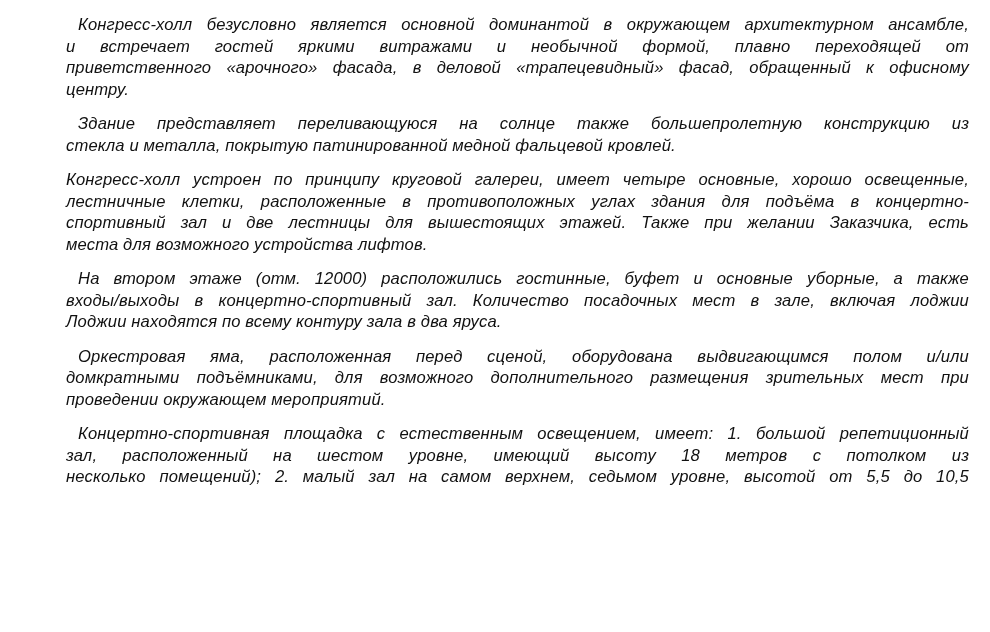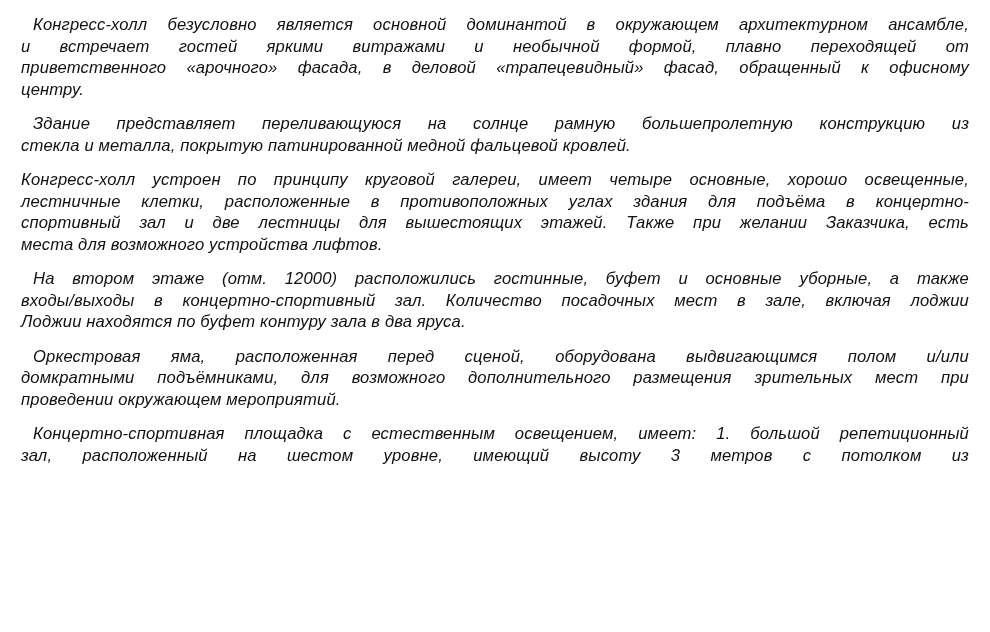--- a/index.html
+++ b/index.html
@@ -27,20 +27,21 @@
     .para {
       margin: 0 0 13px 0;
     }
     .line {
       display: block;
       height: 21.5px;
       line-height: 21.5px;
       white-space: nowrap;
       text-align: justify;
       text-align-last: justify;
+      margin-left: 45px;
     }
     .line.last {
       text-align-last: left;
     }
     .line.indent {
       padding-left: 12px;
     }
   </style>
 </head>
 <body>
@@ -48,41 +49,42 @@
 <div class="page">
 
   <div class="para">
     <span class="line indent">Конгресс-холл безусловно является основной доминантой в окружающем архитектурном ансамбле,</span>
     <span class="line">и встречает гостей яркими витражами и необычной формой, плавно переходящей от</span>
     <span class="line">приветственного «арочного» фасада, в деловой «трапецевидный» фасад, обращенный к офисному</span>
     <span class="line last">центру.</span>
   </div>
 
   <div class="para">
-    <span class="line indent">Здание представляет переливающуюся на солнце рамную большепролетную конструкцию из</span>
+    <span class="line indent">Здание представляет переливающуюся на солнце также большепролетную конструкцию из</span>
     <span class="line last">стекла и металла, покрытую патинированной медной фальцевой кровлей.</span>
   </div>
 
   <div class="para">
     <span class="line">Конгресс-холл устроен по принципу круговой галереи, имеет четыре основные, хорошо освещенные,</span>
     <span class="line">лестничные клетки, расположенные в противоположных углах здания для подъёма в концертно-</span>
     <span class="line">спортивный зал и две лестницы для вышестоящих этажей. Также при желании Заказчика, есть</span>
     <span class="line last">места для возможного устройства лифтов.</span>
   </div>
 
   <div class="para">
     <span class="line indent">На втором этаже (отм. 12000) расположились гостинные, буфет и основные уборные, а также</span>
     <span class="line">входы/выходы в концертно-спортивный зал. Количество посадочных мест в зале, включая лоджии</span>
-    <span class="line last">Лоджии находятся по буфет контуру зала в два яруса.</span>
+    <span class="line last">Лоджии находятся по всему контуру зала в два яруса.</span>
   </div>
 
   <div class="para">
     <span class="line indent">Оркестровая яма, расположенная перед сценой, оборудована выдвигающимся полом и/или</span>
     <span class="line">домкратными подъёмниками, для возможного дополнительного размещения зрительных мест при</span>
     <span class="line last">проведении окружающем мероприятий.</span>
   </div>
 
   <div class="para">
     <span class="line indent">Концертно-спортивная площадка с естественным освещением, имеет: 1. большой репетиционный</span>
-    <span class="line">зал, расположенный на шестом уровне, имеющий высоту 3 метров с потолком из</span>
+    <span class="line">зал, расположенный на шестом уровне, имеющий высоту 18 метров с потолком из</span>
+    <span class="line">несколько помещений); 2. малый зал на самом верхнем, седьмом уровне, высотой от 5,5 до 10,5</span>
   </div>
 
 </div>
 
 </body></html>

